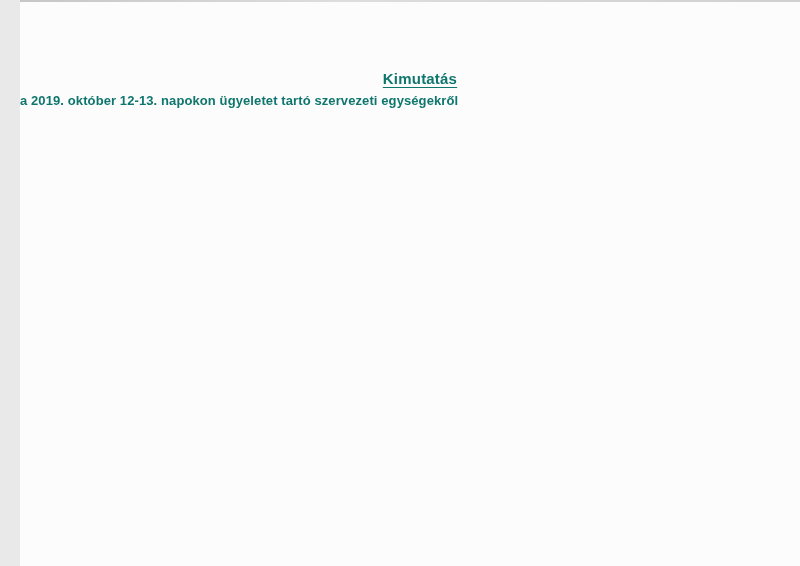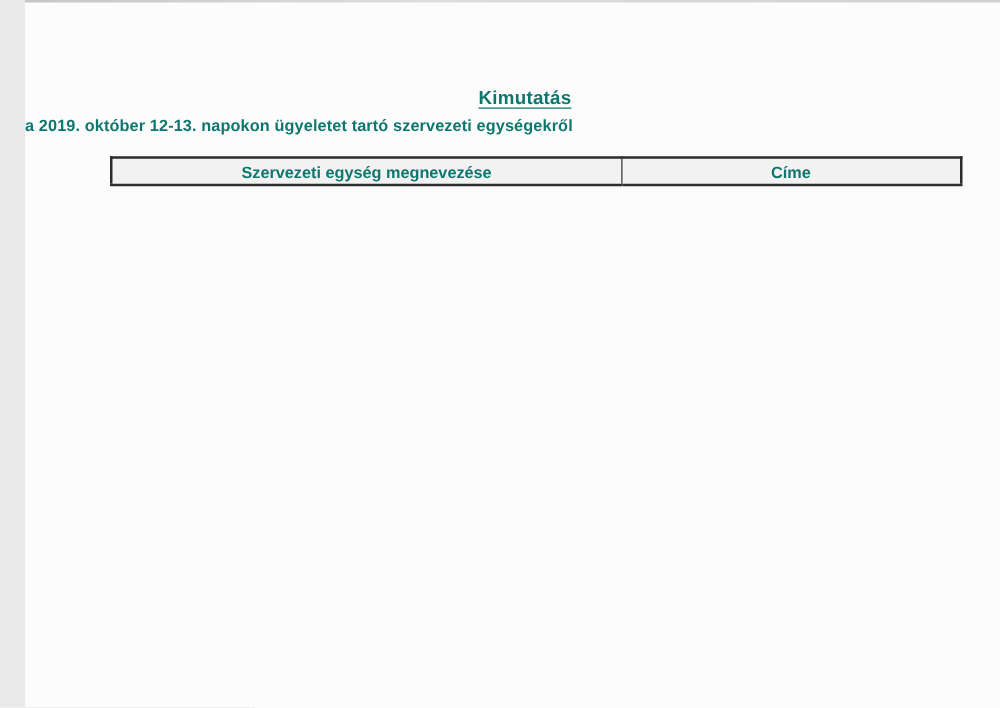--- a/index.html
+++ b/index.html
@@ -65,26 +65,13 @@
 </head>
 <body>
 
 <div class="page">
   <div class="scan-edge"></div>
 
   <div class="doc-title">Kimutatás</div>
 
   <div class="doc-subtitle">a 2019. október 12-13. napokon ügyeletet tartó szervezeti egységekről</div>
 
-  <table class="duty-table">
-    <colgroup>
-      <col class="c-unit">
-      <col class="c-addr">
-    </colgroup>
-    <thead>
-      <tr>
-        <th>Szervezeti egység megnevezése</th>
-        <th>Címe</th>
-      </tr>
-    </thead>
-    <tbody id="table-body"></tbody>
-  </table>
 </div>
 
 </body></html>

